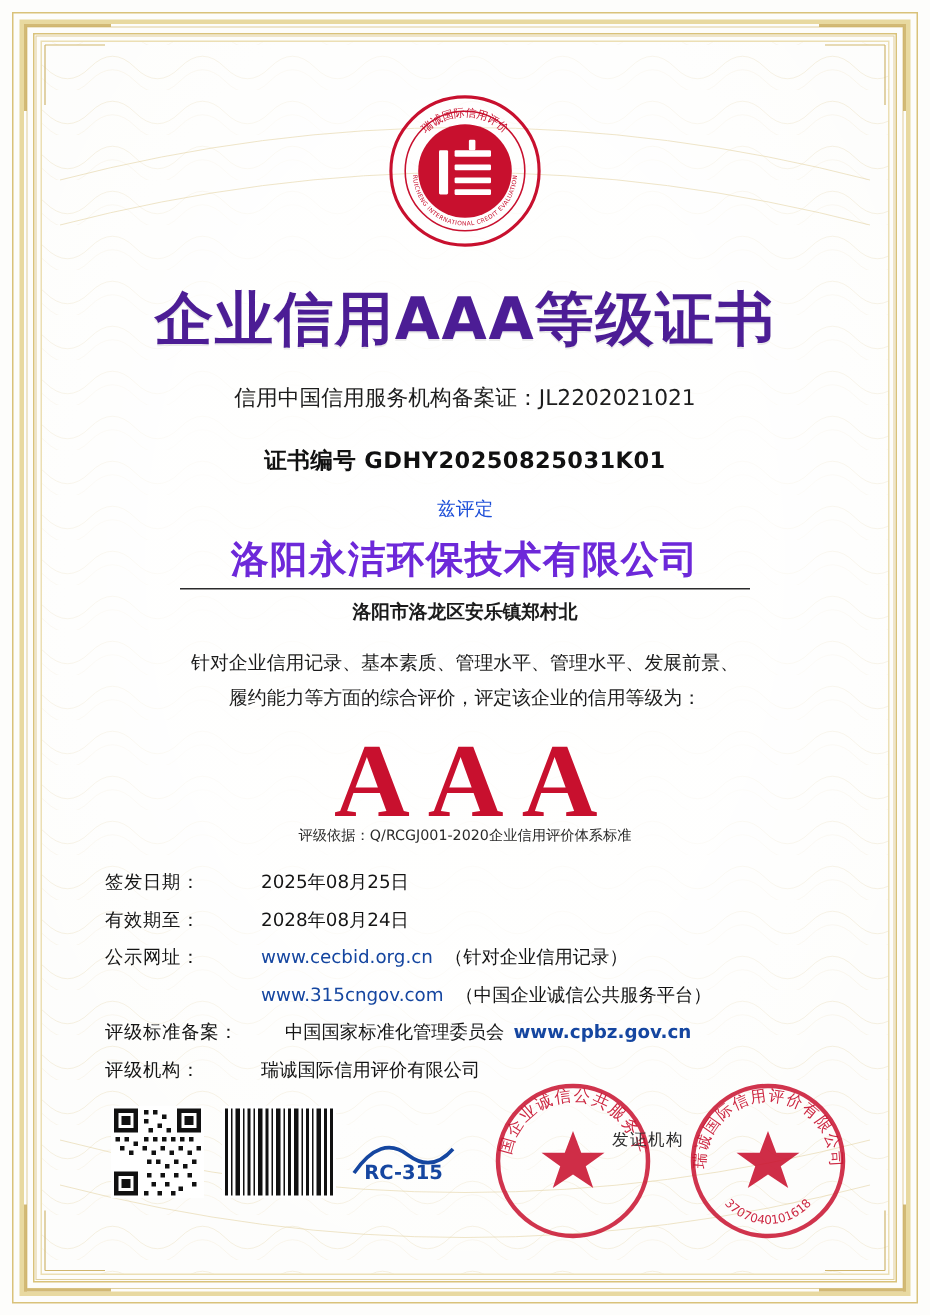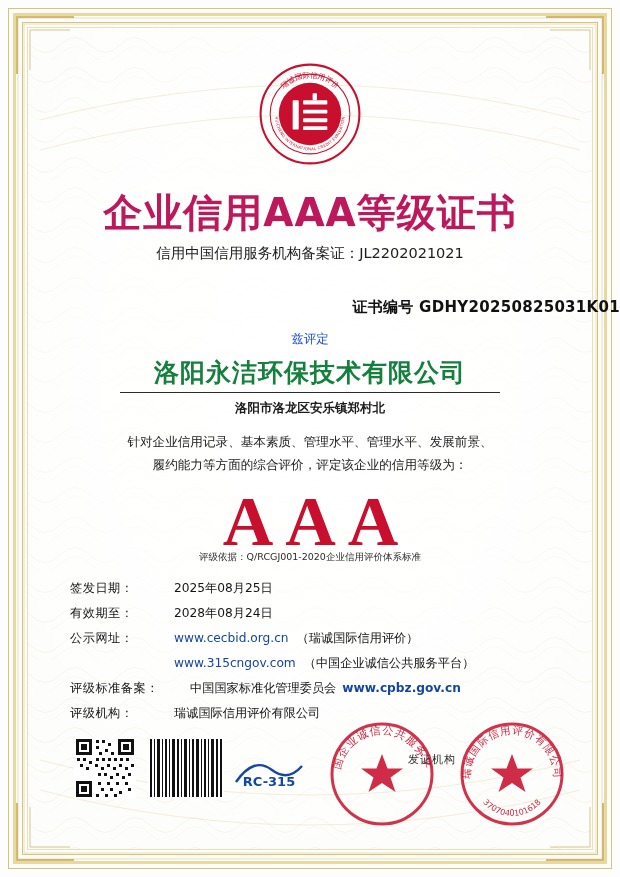--- a/index.html
+++ b/index.html
@@ -75,37 +75,37 @@
   
   .title {
     position: absolute;
     top: 186px;
     left: 0; right: 0;
     text-align: center;
     font-family: "DejaVu Sans", "Liberation Sans", sans-serif;
     font-size: 39px;
     font-weight: bold;
     letter-spacing: 1px;
-    color: #be185d;
+    color: #4c1d95;
     text-shadow: 0 1px 0 rgba(0,0,0,.08);
   }
   .subtitle {
     position: absolute;
-    top: 244px;
+    top: 256px;
     left: 0; right: 0;
     text-align: center;
     font-family: "DejaVu Sans", "Liberation Sans", sans-serif;
     font-size: 14.5px;
     color: #1d1d1d;
   }
   .cert-no {
     position: absolute;
     top: 298px;
     left: 0; right: 0;
-    text-align: right;
+    text-align: center;
     font-family: "DejaVu Sans", "Liberation Sans", sans-serif;
     font-size: 15px;
     font-weight: bold;
     color: #111;
     letter-spacing: .3px;
   }
   .awarding {
     position: absolute;
     top: 331px;
     left: 0; right: 0;
@@ -118,21 +118,21 @@
     position: absolute;
     top: 356px;
     left: 0; right: 0;
     text-align: center;
   }
   .company-name {
     display: inline-block;
     font-family: "DejaVu Sans", "Liberation Sans", sans-serif;
     font-size: 25px;
     font-weight: bold;
-    color: #15803d;
+    color: #6d28d9;
     padding: 0 6px 6px 6px;
     letter-spacing: 1px;
   }
   .company-underline {
     position: absolute;
     top: 392px;
     left: 120px;
     right: 120px;
     height: 1px;
     background: #2b2b2b;
@@ -341,21 +341,21 @@
       <span class="info-label">签发日期：</span>
       <span class="info-value">2025年08月25日</span>
     </div>
     <div class="info-row">
       <span class="info-label">有效期至：</span>
       <span class="info-value">2028年08月24日</span>
     </div>
     <div class="info-row">
       <span class="info-label">公示网址：</span>
       <span class="info-value blue">www.cecbid.org.cn</span>
-      <span class="info-value" style="margin-left:8px">（瑞诚国际信用评价）</span>
+      <span class="info-value" style="margin-left:8px">（针对企业信用记录）</span>
     </div>
     <div class="info-row">
       <span class="info-label"></span>
       <span class="info-value blue">www.315cngov.com</span>
       <span class="info-value" style="margin-left:8px">（中国企业诚信公共服务平台）</span>
     </div>
     <div class="info-row">
       <span class="info-label wide">评级标准备案：</span>
       <span class="info-value">中国国家标准化管理委员会</span>
       <span class="info-value blue bold" style="margin-left:6px">www.cpbz.gov.cn</span>

